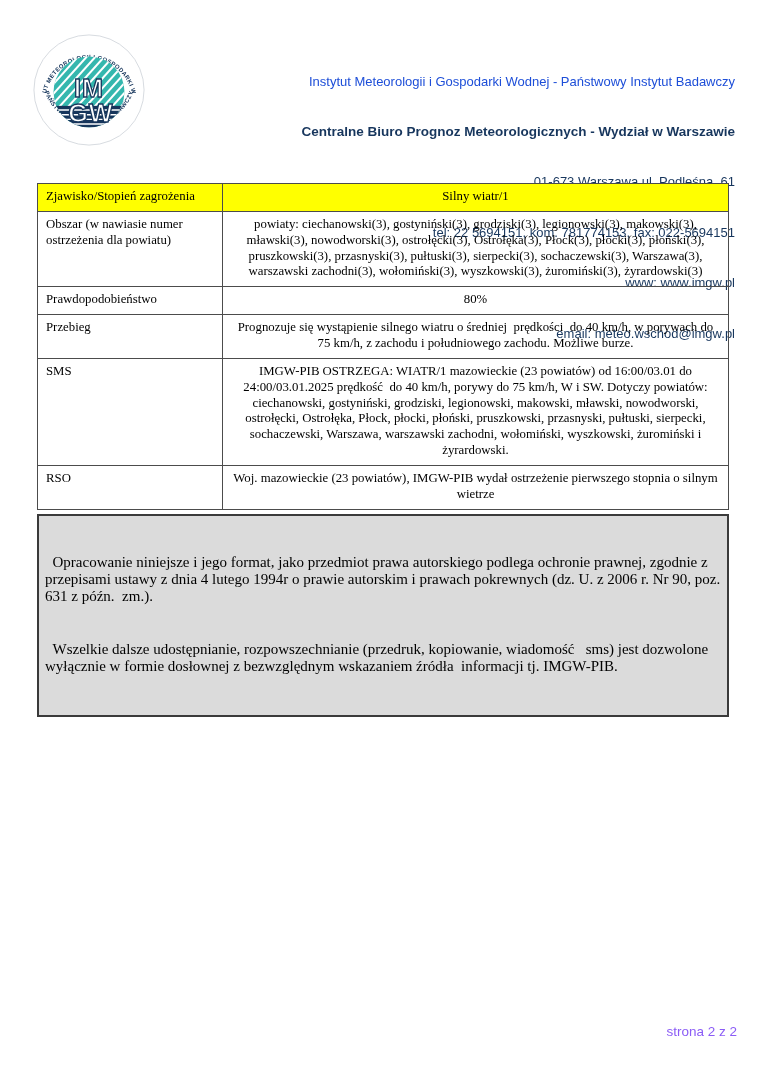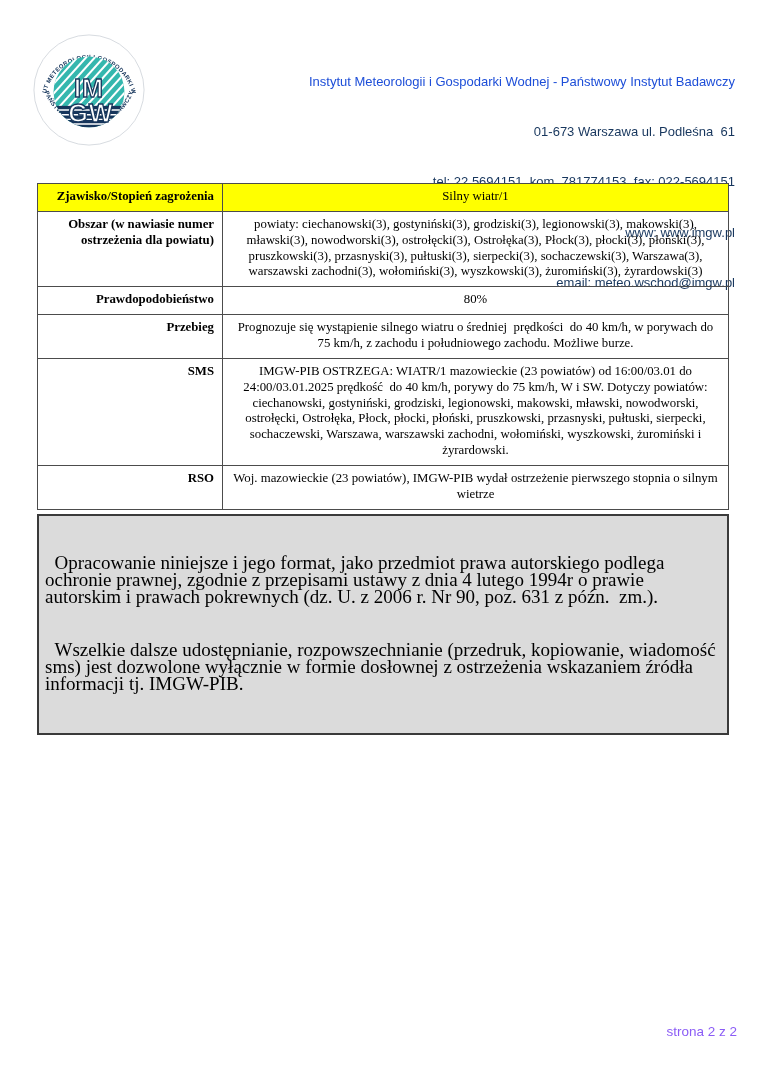--- a/index.html
+++ b/index.html
@@ -68,37 +68,36 @@
     font-size: 12.8px;
     line-height: 1.24;
   }
   table.doc-table td {
     border: 1px solid #4c4c4c;
     padding: 5px 8px 6px 8px;
     vertical-align: top;
   }
   td.cell-label {
     width: 185px;
-    font-weight: bold;
+    font-weight: normal;
     padding-right: 4px;
-    text-align: right;
   }
   td.cell-value { white-space: pre-wrap; text-align: center; }
   tr.hl td { background: #FFFF00; }
   tr.r-short td { height: 26px; }
 
   
   .copyright {
     margin-top: 4px;
     width: 692px;
     background: #DBDBDB;
     border: 2px solid #3a3a3a;
     padding: 3px 6px 5px 6px;
     font-family: "Liberation Serif", serif;
-    font-size: 19px;
+    font-size: 15px;
     line-height: 17.4px;
     white-space: pre-wrap;
   }
 
   
   .page-num {
     position: absolute;
     top: 1024px;
     right: 26px;
     font-family: "Liberation Sans", sans-serif;
@@ -153,20 +152,21 @@
           <line x1="18" y1="96.5" x2="102" y2="96.5"></line>
         </g>
       </g>
       <text x="60" y="68" class="monogram">IM</text>
       <text x="62" y="94" class="monogram">GW</text>
     </svg>
   </div>
 
   <div class="header-text">
     <div class="org1">Instytut Meteorologii i Gospodarki Wodnej - Państwowy Instytut Badawczy</div>
+    <div class="org2">Centralne Biuro Prognoz Meteorologicznych - Wydział w Warszawie</div>
     <div>01-673 Warszawa ul. Podleśna  61</div>
     <div>tel: 22 5694151, kom. 781774153, fax: 022-5694151</div>
     <div>www: www.imgw.pl</div>
     <div>email: meteo.wschod@imgw.pl</div>
   </div>
 
   <div class="content">
     <table class="doc-table">
       <tbody>
         <tr class="hl">
@@ -191,19 +191,19 @@
         </tr>
         <tr>
           <td class="cell-label">RSO</td>
           <td class="cell-value">Woj. mazowieckie (23 powiatów), IMGW-PIB wydał ostrzeżenie pierwszego stopnia o silnym wietrze</td>
         </tr>
       </tbody>
     </table>
 
     <div class="copyright">
       <div>  Opracowanie niniejsze i jego format, jako przedmiot prawa autorskiego podlega ochronie prawnej, zgodnie z przepisami ustawy z dnia 4 lutego 1994r o prawie autorskim i prawach pokrewnych (dz. U. z 2006 r. Nr 90, poz. 631 z późn.  zm.).</div>
-      <div>  Wszelkie dalsze udostępnianie, rozpowszechnianie (przedruk, kopiowanie, wiadomość   sms) jest dozwolone wyłącznie w formie dosłownej z ostrzeżenia wskazaniem źródła  informacji tj. IMGW-PIB.</div>
+      <div>  Wszelkie dalsze udostępnianie, rozpowszechnianie (przedruk, kopiowanie, wiadomość   sms) jest dozwolone wyłącznie w formie dosłownej z bezwzględnym wskazaniem źródła  informacji tj. IMGW-PIB.</div>
     </div>
   </div>
 
   <div class="page-num">strona 2 z 2</div>
 
 </div>
 
 </body></html>

